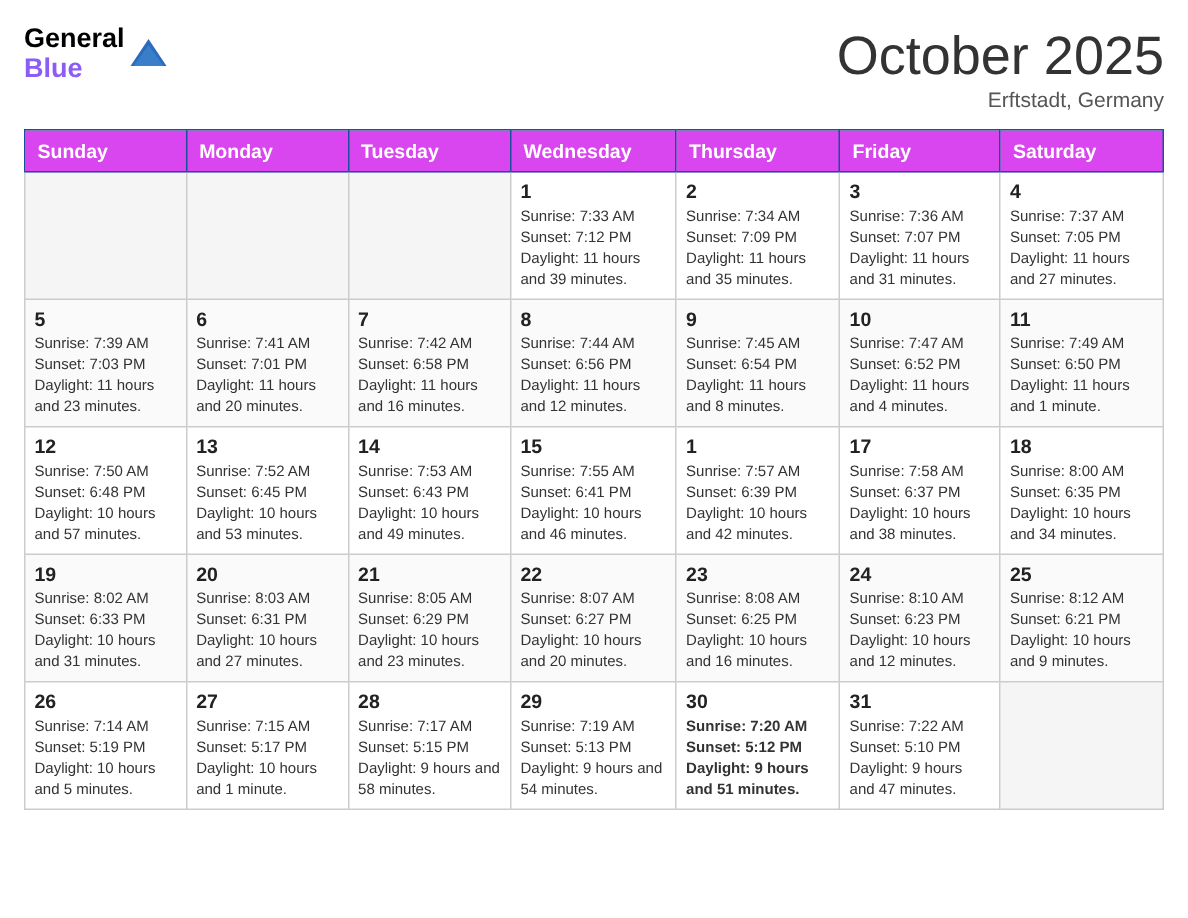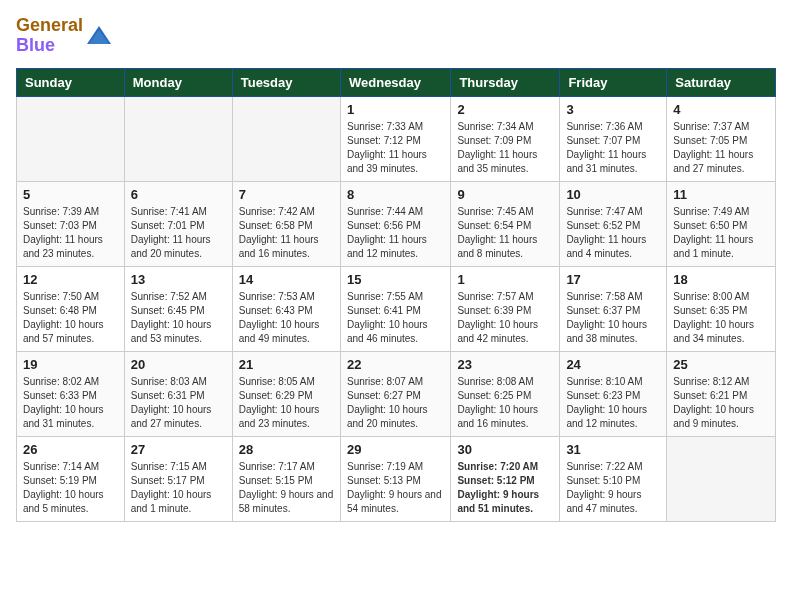--- a/index.html
+++ b/index.html
@@ -18,21 +18,21 @@
     }
     .logo {
       display: flex;
       align-items: center;
     }
     .logo-text {
       font-size: 18px;
       font-weight: bold;
       line-height: 1.1;
     }
-    .logo-general { color: #a16207; }
+    .logo-general { color: #000000; }
     .logo-blue { color: #8b5cf6; }
     .logo-icon {
       width: 28px;
       height: 28px;
       margin-left: 2px;
     }
     .title-area { text-align: right; }
     .month-title {
       font-size: 36px;
       color: #333;
@@ -41,21 +41,21 @@
     .location {
       font-size: 14px;
       color: #555;
     }
     .calendar {
       width: 100%;
       border-collapse: collapse;
       border: 1px solid #ccc;
     }
     .calendar th {
-      background-color: #14532d;
+      background-color: #d946ef;
       color: white;
       text-align: left;
       padding: 6px 8px;
       font-size: 13px;
       font-weight: bold;
       border: 1px solid #1a5099;
     }
     .calendar td {
       vertical-align: top;
       border: 1px solid #ccc;
@@ -94,20 +94,24 @@
   <div class="logo">
     <div class="logo-text">
       <span class="logo-general">General</span><br>
       <span class="logo-blue">Blue</span>
     </div>
     <svg class="logo-icon" viewBox="0 0 28 28">
       <polygon points="14,4 26,22 2,22" fill="#2a6bbf"></polygon>
       <polygon points="14,8 24,22 4,22" fill="#4a8fd4" opacity="0.5"></polygon>
     </svg>
   </div>
+  <div class="title-area">
+    <div class="month-title">October 2025</div>
+    <div class="location">Erftstadt, Germany</div>
+  </div>
 </div>
 
 <table class="calendar">
   <thead>
     <tr>
     <th>Sunday</th>
         <th>Monday</th>
         <th>Tuesday</th>
         <th>Wednesday</th>
         <th>Thursday</th>

